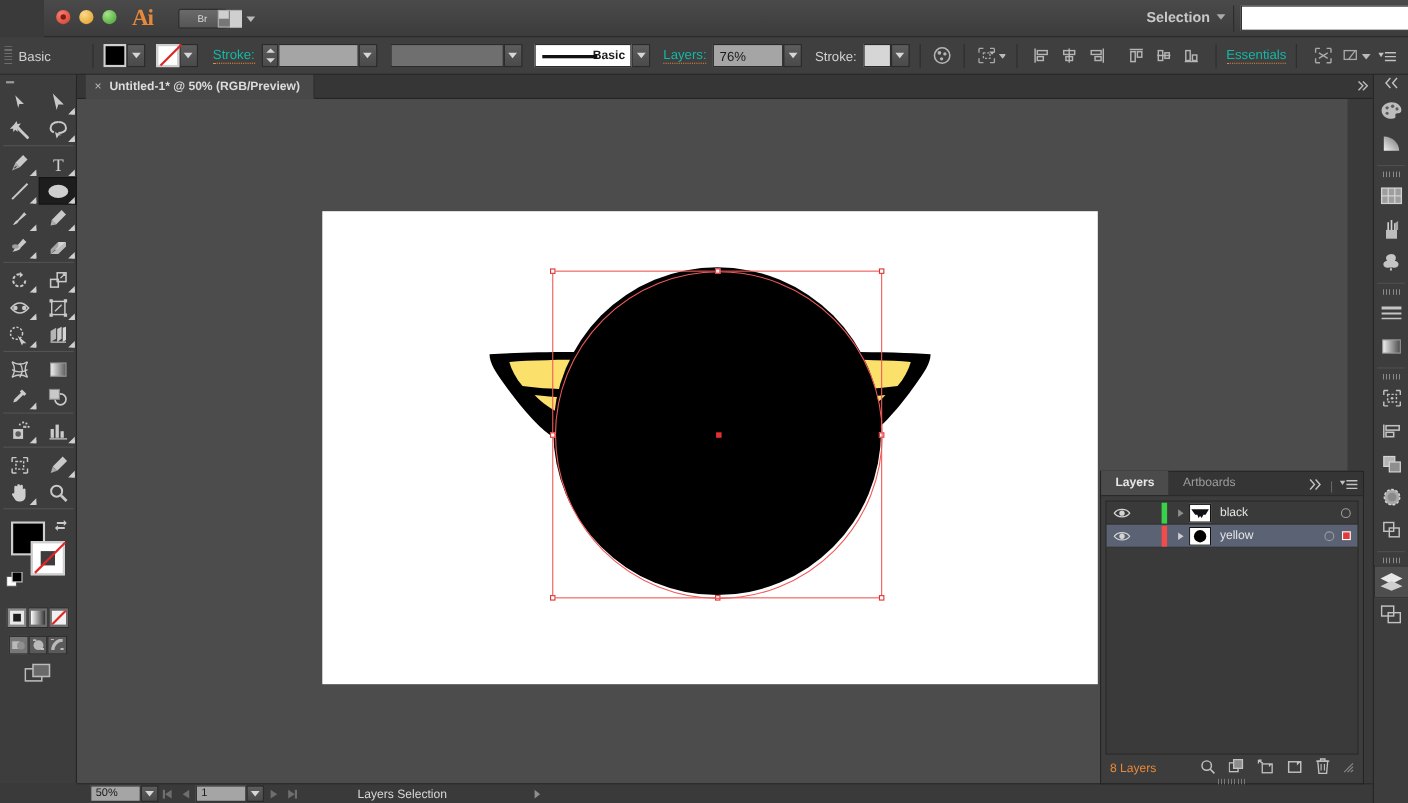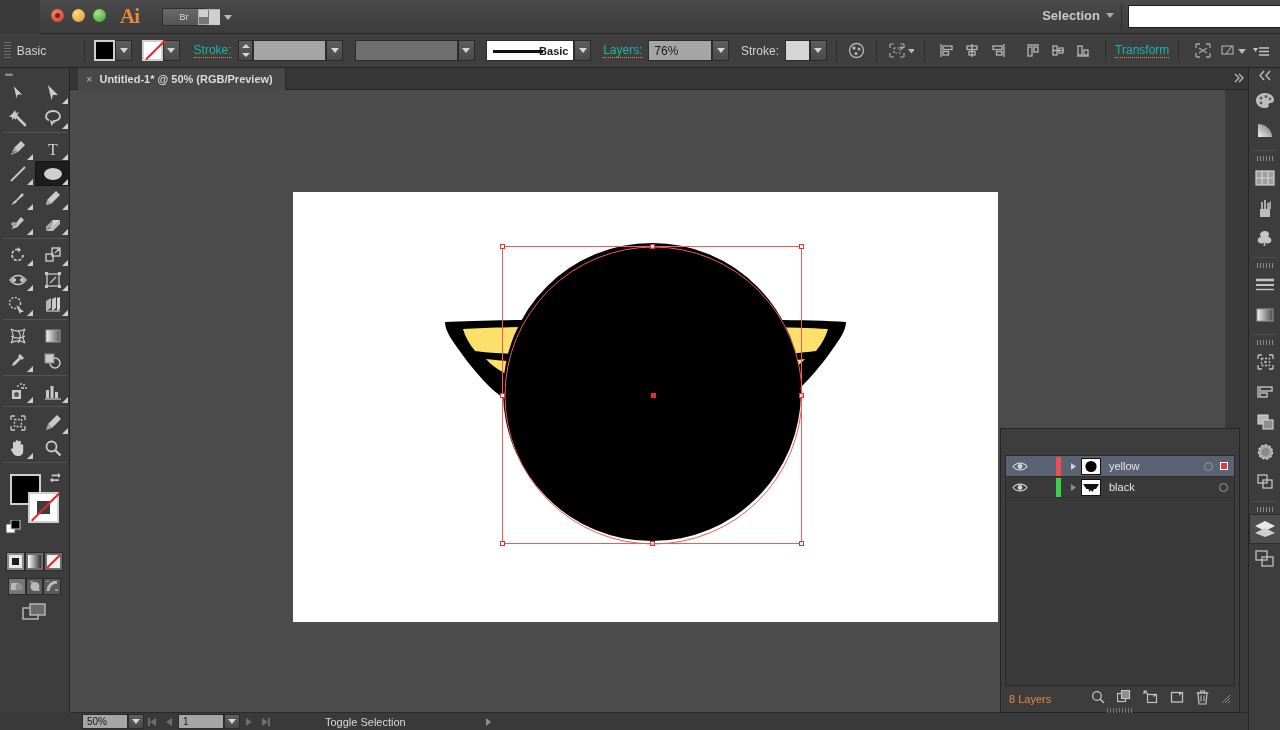--- a/index.html
+++ b/index.html
@@ -406,21 +406,21 @@
     <div class="ico-btn" style="width:26px">
       <svg width="16" height="15" viewBox="0 0 16 15">
           <g fill="none" stroke="#b5b5b5" stroke-width="1.3">
             <path d="M2 13h12"></path>
             <rect x="3" y="3" width="4" height="9"></rect>
             <rect x="9" y="7" width="4" height="5"></rect>
           </g>
         </svg>
     </div>
     <div class="cb-sep"></div>
-    <div class="link-lbl">Transform</div>
+    <div class="link-lbl">Essentials</div>
     <div class="cb-sep"></div>
     <div class="ico-btn" style="width:30px">
       <svg width="20" height="17" viewBox="0 0 20 17">
           <g stroke="#a8a8a8" stroke-width="1.3" fill="none">
             <path d="M3 2h4M3 2v4M17 2h-4M17 2v4M3 15h4M3 15v-4M17 15h-4M17 15v-4"></path>
             <path d="M6 6l8 5M14 6l-8 5"></path>
           </g>
         </svg>
     </div>
     <div class="ico-btn" style="width:34px">
@@ -855,31 +855,77 @@
       <svg width="11" height="10" viewBox="0 0 11 10">
           <path d="M3 1v8l6-4z" fill="#6e6e6e"></path>
         </svg>
     </div>
     <div class="nav-btn">
       <svg width="11" height="10" viewBox="0 0 11 10">
           <path d="M2 1v8l6-4z" fill="#6e6e6e"></path>
           <rect x="8" y="1" width="2" height="8" fill="#6e6e6e"></rect>
         </svg>
     </div>
-    <div class="status-text">Toggle Selection</div>
+    <div class="status-text">Layers Selection</div>
     <div class="status-arrow">
       <svg width="8" height="10" viewBox="0 0 8 10">
           <path d="M2 1l5 4l-5 4z" fill="#8f8f8f"></path>
         </svg>
     </div>
   </div>
 
   <div class="layers-panel">
+    <div class="lp-tabs">
+      <div class="lp-tab active">Layers</div>
+      <div class="lp-tab">Artboards</div>
+      <div class="lp-tab-ctrls">
+        <span>
+          <svg width="14" height="11" viewBox="0 0 14 11">
+              <path d="M2 1l4 4.5L2 10M7 1l4 4.5L7 10" stroke="#c2c2c2" stroke-width="1.3" fill="none"></path>
+            </svg>
+        </span>
+        <span style="color:#6a6a6a;font-size:11px">|</span>
+        <span>
+          <svg width="17" height="11" viewBox="0 0 17 11">
+              <g stroke="#c2c2c2" stroke-width="1.3">
+                <path d="M6 2h10M6 5.5h10M6 9h10"></path>
+              </g>
+              <path d="M0 2l5 0l-2.5 4z" fill="#c2c2c2"></path>
+            </svg>
+        </span>
+      </div>
+    </div>
 
     <div class="lp-body">
+      <div class="layer-row">
+        <div class="lr-eye">
+          <svg width="16" height="11" viewBox="0 0 16 11">
+              <path d="M1 5.5C4 1 12 1 15 5.5C12 10 4 10 1 5.5z" fill="none" stroke="#d4d4d4" stroke-width="1.2"></path>
+              <circle cx="8" cy="5.5" r="2.4" fill="#d4d4d4"></circle>
+            </svg>
+        </div>
+        <div class="lr-lock"></div>
+        <div class="lr-color" style="background:#3ad14a"></div>
+        <div class="lr-tri">
+          <svg width="8" height="9" viewBox="0 0 8 9">
+              <path d="M1 1l5 3.5L1 8z" fill="#8e8e8e"></path>
+            </svg>
+        </div>
+        <div class="lr-thumb">
+          <svg width="18" height="15" viewBox="0 0 18 15">
+              <rect width="18" height="15" fill="#fff"></rect>
+              <path d="M1 4h16l-3 5h-2l-1.5 3l-1.5-2l-1.5 2L6.5 9h-2z" fill="#111"></path>
+            </svg>
+        </div>
+        <div class="lr-name">black</div>
+        <div class="lr-right">
+          <div class="lr-circle"></div>
+        </div>
+      </div>
+
       <div class="layer-row selected">
         <div class="lr-eye">
           <svg width="16" height="11" viewBox="0 0 16 11">
               <path d="M1 5.5C4 1 12 1 15 5.5C12 10 4 10 1 5.5z" fill="none" stroke="#d4d4d4" stroke-width="1.2"></path>
               <circle cx="8" cy="5.5" r="2.4" fill="#d4d4d4"></circle>
             </svg>
         </div>
         <div class="lr-lock"></div>
         <div class="lr-color" style="background:#f14b4b"></div>
         <div class="lr-tri">
@@ -890,46 +936,20 @@
         <div class="lr-thumb">
           <svg width="18" height="15" viewBox="0 0 18 15">
               <rect width="18" height="15" fill="#fff"></rect>
               <circle cx="9" cy="7.5" r="5.6" fill="#000"></circle>
             </svg>
         </div>
         <div class="lr-name">yellow</div>
         <div class="lr-right">
           <div class="lr-circle"></div>
           <div class="lr-target"></div>
-        </div>
-      </div>
-
-      <div class="layer-row">
-        <div class="lr-eye">
-          <svg width="16" height="11" viewBox="0 0 16 11">
-              <path d="M1 5.5C4 1 12 1 15 5.5C12 10 4 10 1 5.5z" fill="none" stroke="#d4d4d4" stroke-width="1.2"></path>
-              <circle cx="8" cy="5.5" r="2.4" fill="#d4d4d4"></circle>
-            </svg>
-        </div>
-        <div class="lr-lock"></div>
-        <div class="lr-color" style="background:#3ad14a"></div>
-        <div class="lr-tri">
-          <svg width="8" height="9" viewBox="0 0 8 9">
-              <path d="M1 1l5 3.5L1 8z" fill="#8e8e8e"></path>
-            </svg>
-        </div>
-        <div class="lr-thumb">
-          <svg width="18" height="15" viewBox="0 0 18 15">
-              <rect width="18" height="15" fill="#fff"></rect>
-              <path d="M1 4h16l-3 5h-2l-1.5 3l-1.5-2l-1.5 2L6.5 9h-2z" fill="#111"></path>
-            </svg>
-        </div>
-        <div class="lr-name">black</div>
-        <div class="lr-right">
-          <div class="lr-circle"></div>
         </div>
       </div>
     </div>
 
     <div class="lp-footer">
       <div class="lp-count">8 Layers</div>
       <div class="lp-foot-icons">
         <span>
           <svg width="14" height="14" viewBox="0 0 14 14">
               <circle cx="6" cy="6" r="4.3" fill="none" stroke="#c2c2c2" stroke-width="1.3"></circle>

